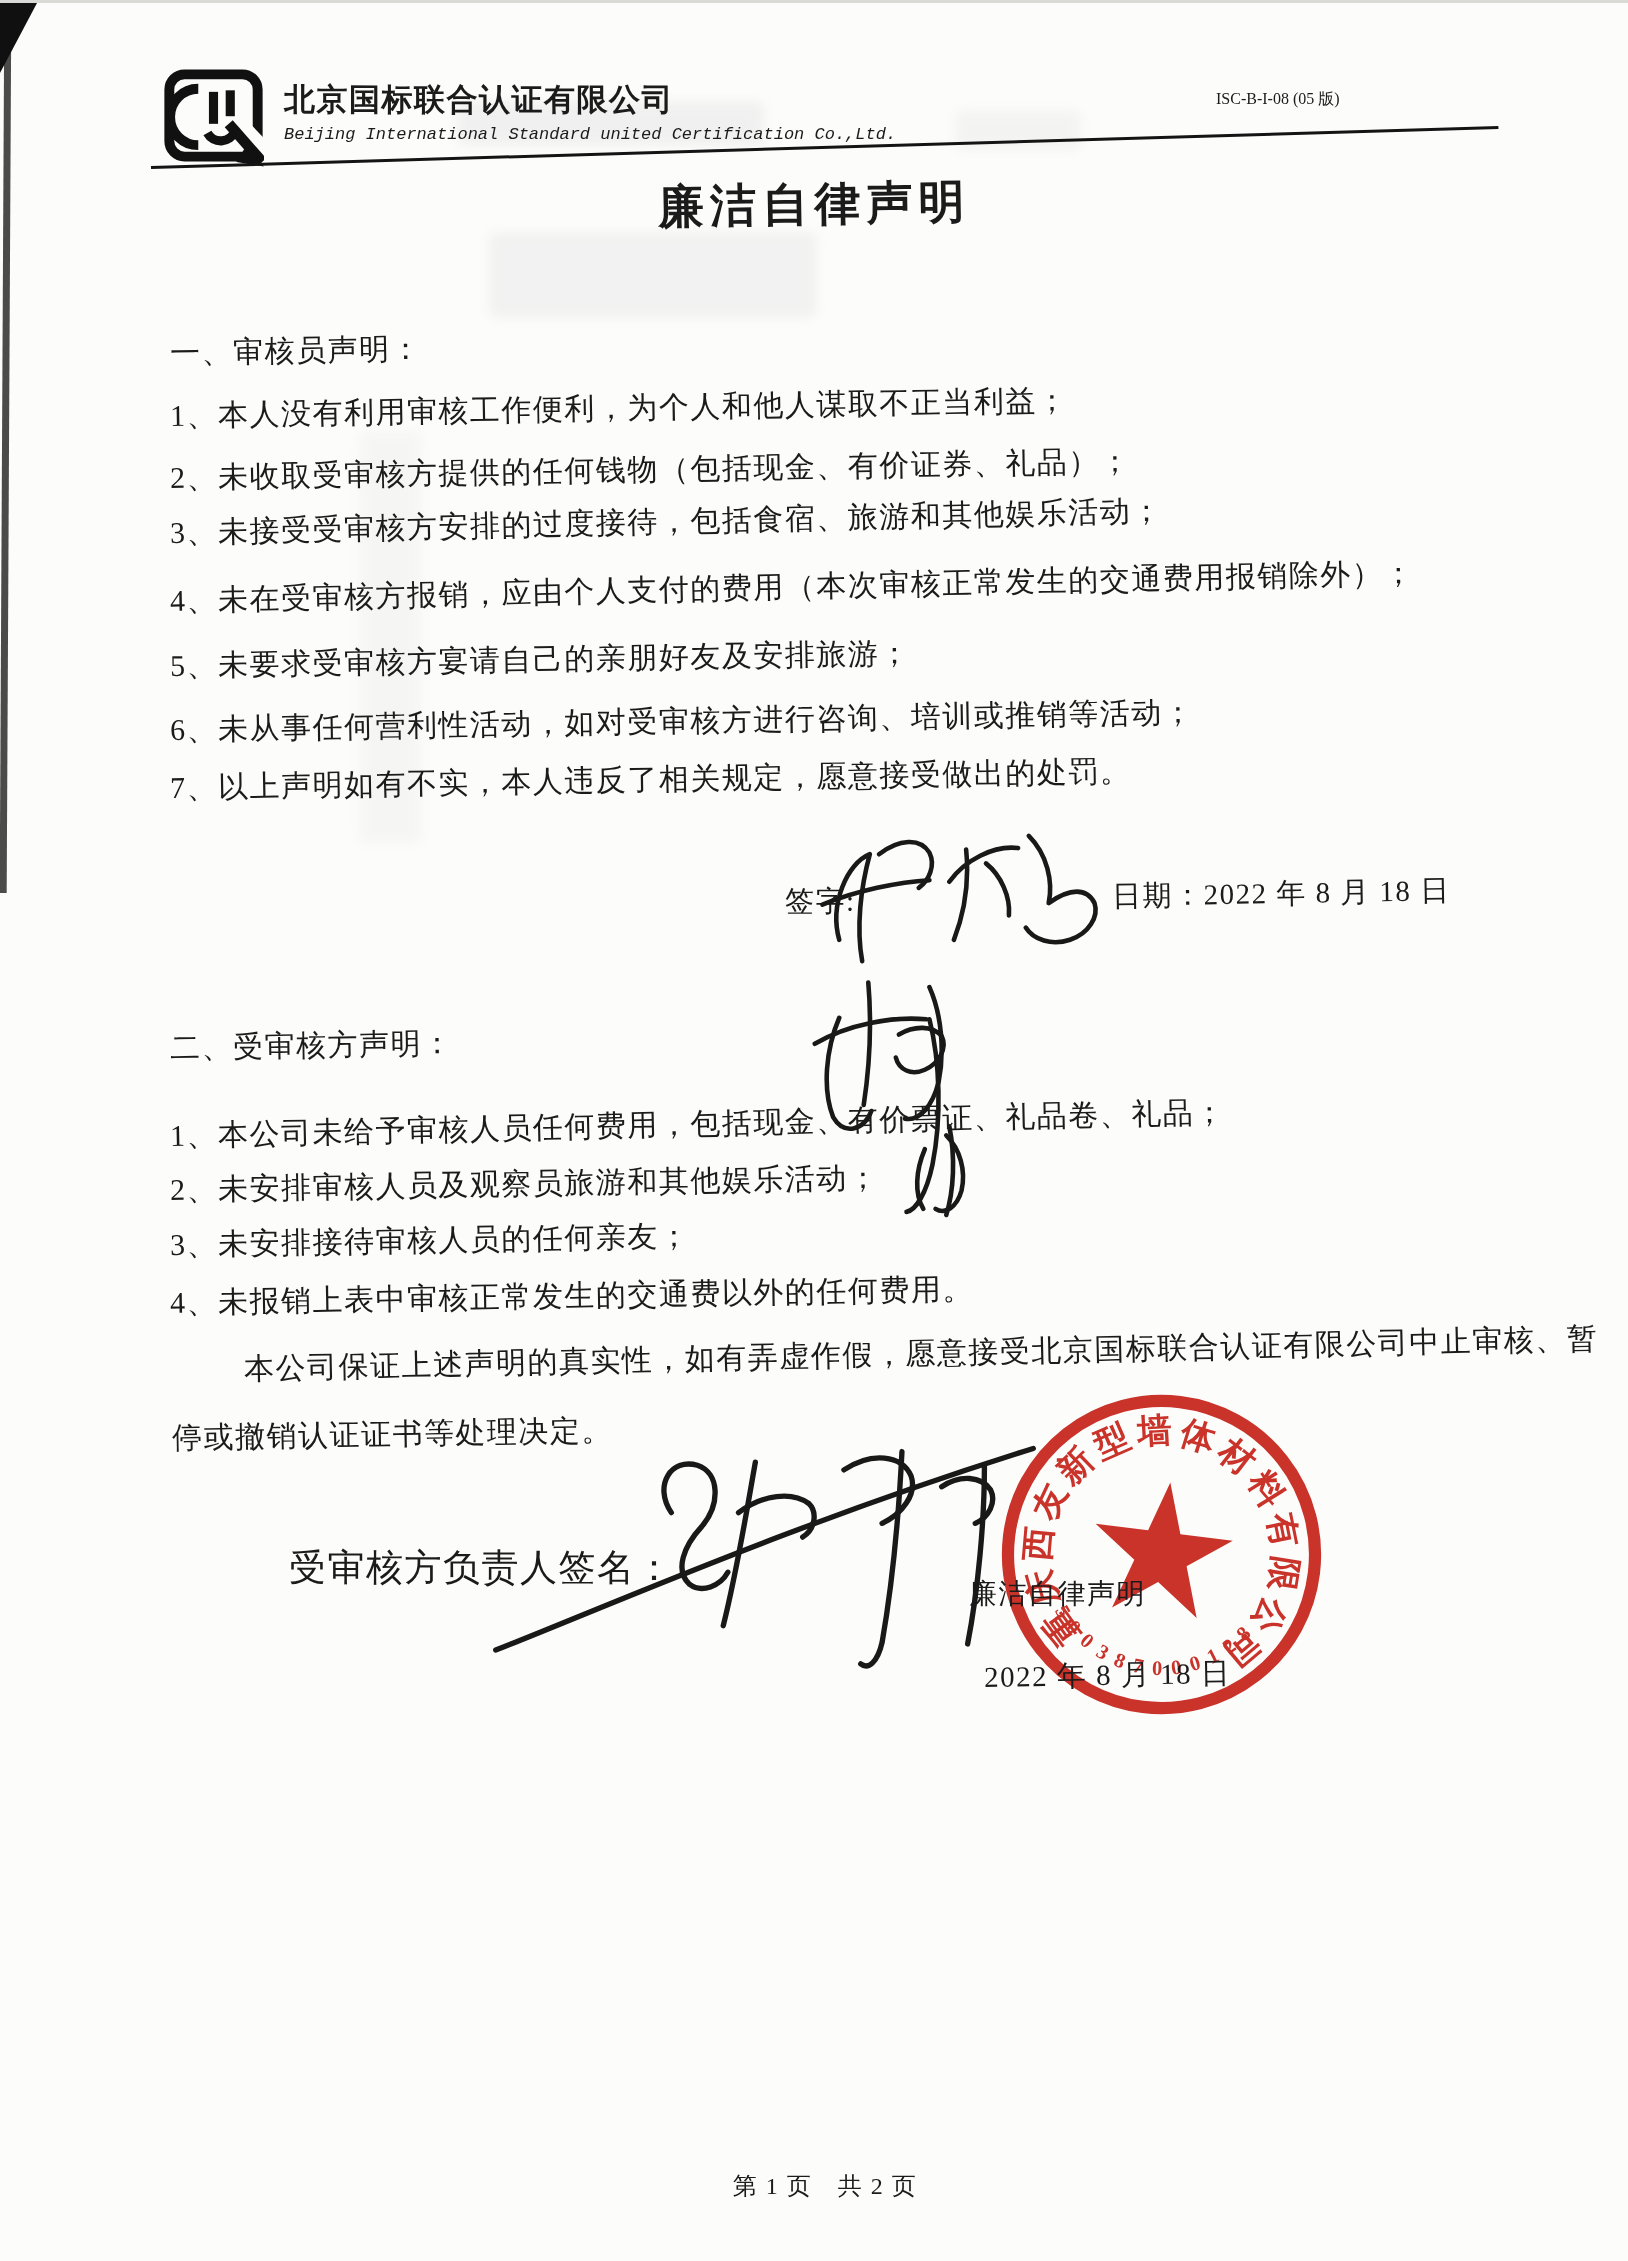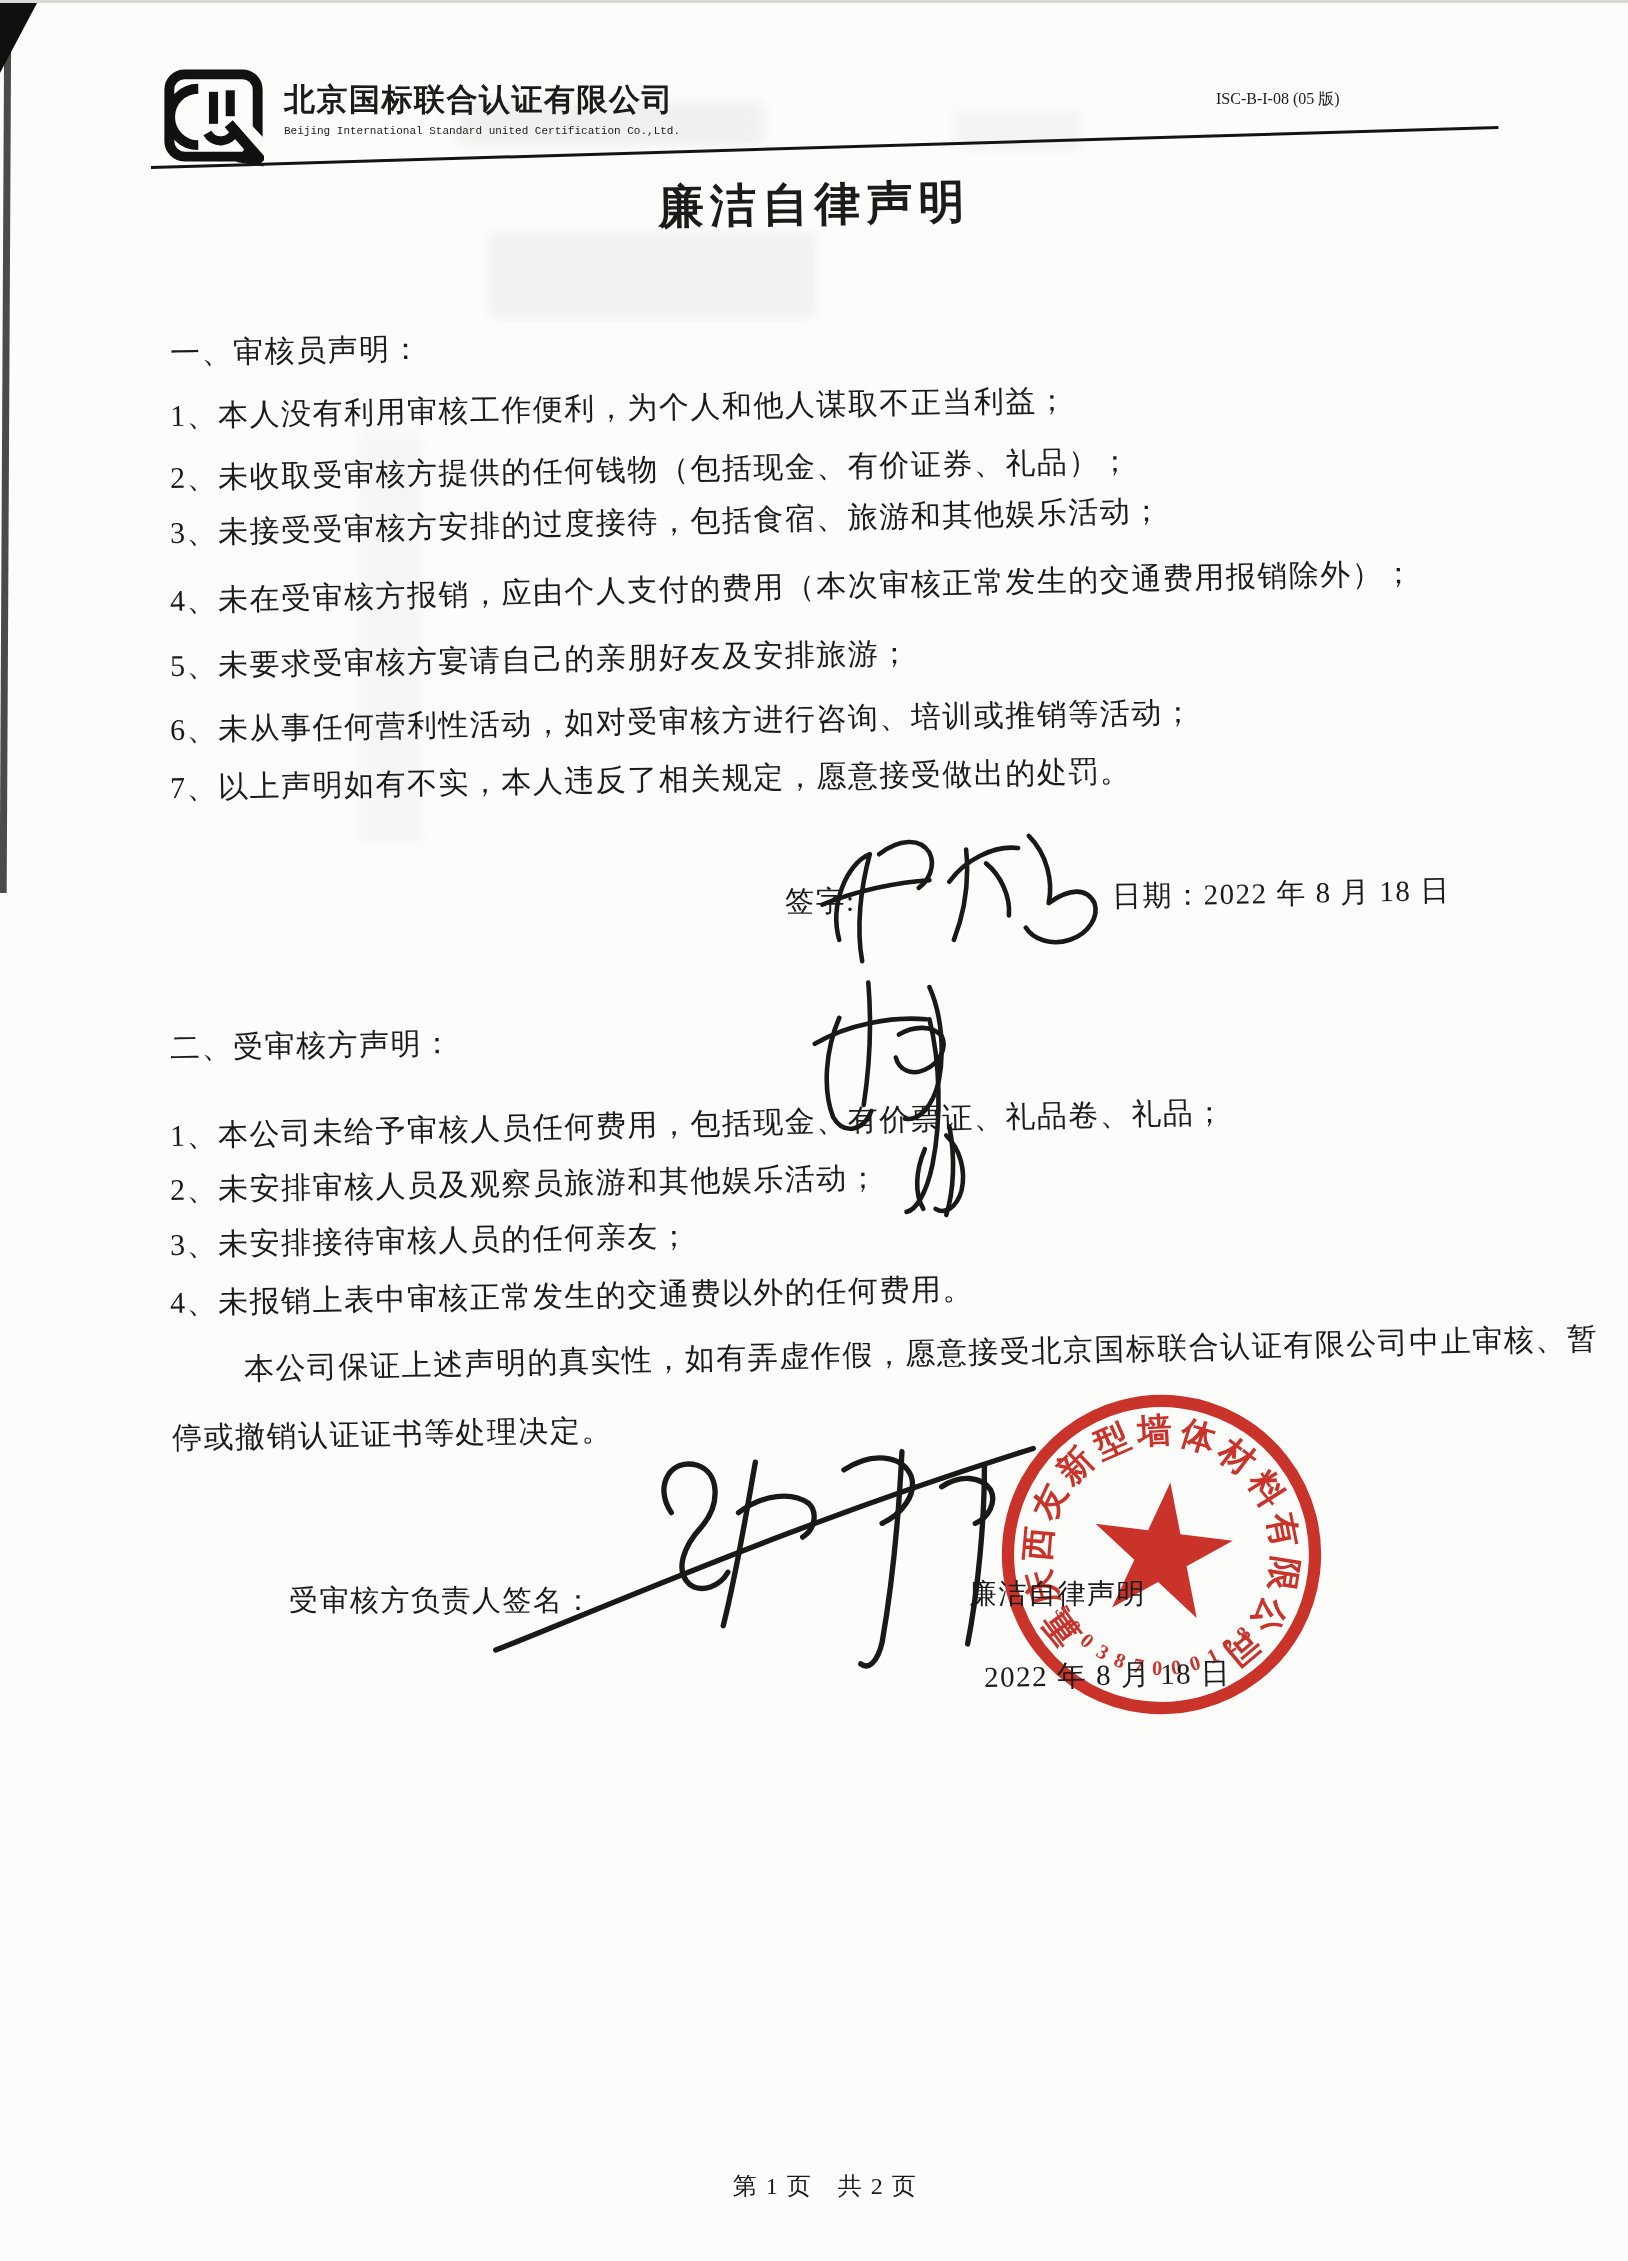--- a/index.html
+++ b/index.html
@@ -32,21 +32,21 @@
     <rect x="8" y="7" width="116" height="108" rx="20" fill="none" stroke="#111" stroke-width="13"></rect>
     <path d="M46 26 A 36 36 0 0 0 46 100" fill="none" stroke="#111" stroke-width="13"></path>
     <path d="M66 30 v 42" fill="none" stroke="#111" stroke-width="12"></path>
     <path d="M88 28 v 34" fill="none" stroke="#111" stroke-width="12"></path>
     <path d="M58 84 A 20 20 0 0 0 94 82" fill="none" stroke="#111" stroke-width="12"></path>
     <path d="M96 70 L132 108" stroke="#fcfcfa" stroke-width="24"></path>
     <path d="M86 72 L130 122" stroke="#111" stroke-width="14"></path>
     <path d="M112 96 L132 128 L96 122 Z" fill="#111"></path>
   </svg>
   <div class="abs cjk" style="left:284px;top:76px;font-size:31px;font-weight:600;">北京国标联合认证有限公司</div>
-  <div class="abs" style="left:284px;top:122px;font-size:11px;font-family:'Liberation Mono',monospace;">Beijing International Standard united Certification Co.,Ltd.</div>
+  <div class="abs" style="left:284px;top:122px;font-size:17px;font-family:'Liberation Mono',monospace;font-style:italic;">Beijing International Standard united Certification Co.,Ltd.</div>
   <div class="abs" style="left:1216px;top:86px;font-size:16px;">ISC-B-I-08 (05 版)</div>
   <div class="hline" style="left:151px;top:163px;width:1348px;transform:rotate(-1.7deg);"></div>
 
   <div class="abs title cjk tilt" style="left:0;width:1629px;text-align:center;top:185px;font-size:46px;letter-spacing:6.1px;">廉洁自律声明</div>
 
   <div class="abs cjk tilt" style="left:170px;top:330px;font-size:30px;">一、审核员声明：</div>
   <div class="abs cjk tilt" style="left:170px;top:393px;font-size:30px;">1、本人没有利用审核工作便利，为个人和他人谋取不正当利益；</div>
   <div class="abs cjk tilt" style="left:170px;top:455px;font-size:30px;">2、未收取受审核方提供的任何钱物（包括现金、有价证券、礼品）；</div>
   <div class="abs cjk tilt2" style="left:170px;top:510px;font-size:30px;">3、未接受受审核方安排的过度接待，包括食宿、旅游和其他娱乐活动；</div>
   <div class="abs cjk tilt2" style="left:170px;top:578px;font-size:30px;">4、未在受审核方报销，应由个人支付的费用（本次审核正常发生的交通费用报销除外）；</div>
@@ -78,21 +78,21 @@
   </svg>
 
   <div class="abs cjk tilt" style="left:170px;top:1025px;font-size:30px;">二、受审核方声明：</div>
   <div class="abs cjk tilt2" style="left:170px;top:1113px;font-size:30px;">1、本公司未给予审核人员任何费用，包括现金、有价票证、礼品卷、礼品；</div>
   <div class="abs cjk tilt" style="left:170px;top:1167px;font-size:30px;">2、未安排审核人员及观察员旅游和其他娱乐活动；</div>
   <div class="abs cjk tilt" style="left:170px;top:1222px;font-size:30px;">3、未安排接待审核人员的任何亲友；</div>
   <div class="abs cjk tilt" style="left:170px;top:1280px;font-size:30px;">4、未报销上表中审核正常发生的交通费以外的任何费用。</div>
   <div class="abs cjk tilt2" style="left:244px;top:1346px;font-size:30px;">本公司保证上述声明的真实性，如有弄虚作假，愿意接受北京国标联合认证有限公司中止审核、暂</div>
   <div class="abs cjk tilt" style="left:172px;top:1415px;font-size:30px;">停或撤销认证证书等处理决定。</div>
 
-  <div class="abs cjk" style="left:289px;top:1578px;font-size:29px;">受审核方负责人签名：</div>
+  <div class="abs cjk" style="left:289px;top:1540px;font-size:37px;">受审核方负责人签名：</div>
 
   <svg class="abs sig" style="left:474px;top:1418px;" width="581" height="252" viewBox="0 0 760 330">
     <g stroke-width="7">
       <path d="M28 300 C180 240 430 130 732 36"></path>
       <path d="M258 120 C234 84 258 48 292 58 C322 68 322 110 298 138 C274 164 262 196 282 214 C298 226 322 216 332 198"></path>
       <path d="M368 54 C356 122 344 196 326 268"></path>
       <path d="M346 120 C378 96 416 92 438 108 C450 120 446 142 430 152"></path>
       <path d="M484 64 C520 40 560 44 572 72 C580 96 560 122 534 134"></path>
       <path d="M560 40 C556 120 548 210 534 290 C528 316 516 326 506 318"></path>
       <path d="M612 86 C636 70 664 72 676 90 C684 106 674 126 656 134"></path>

